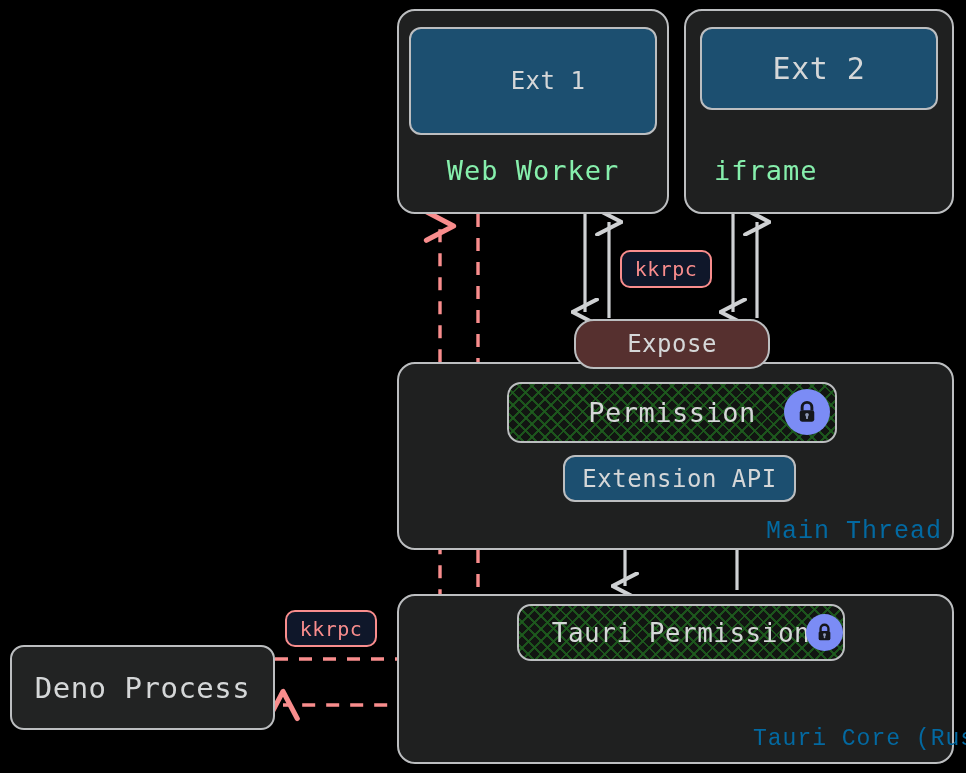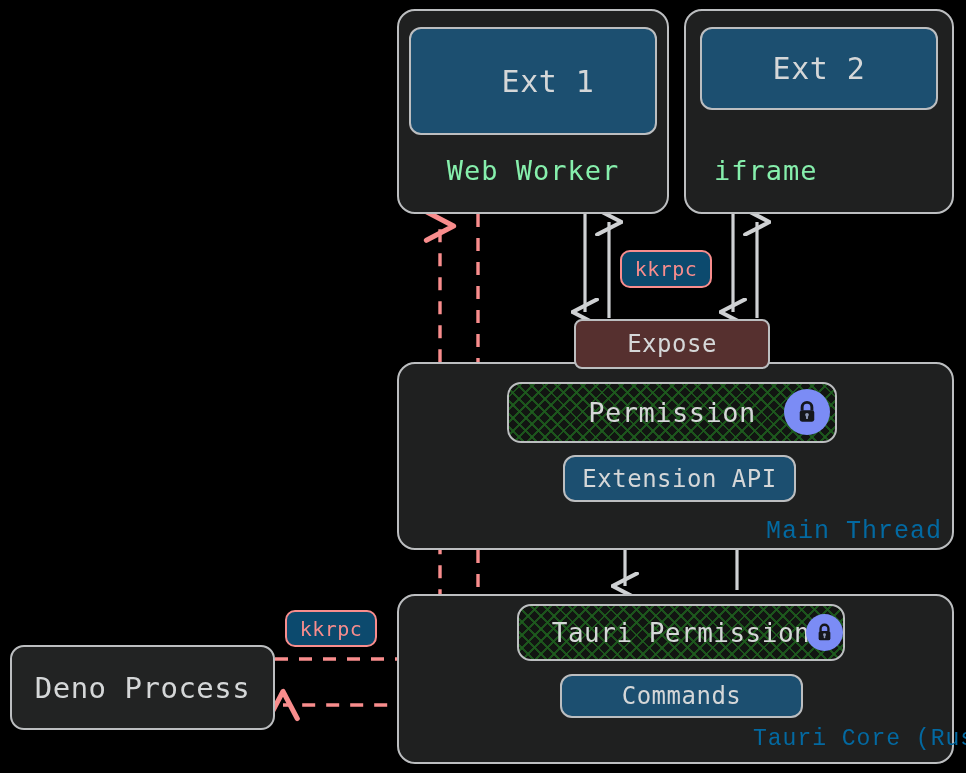--- a/index.html
+++ b/index.html
@@ -53,21 +53,21 @@
   .box-blue {
     background: #1c4f70;
     border: 2px solid #bcbec0;
     border-radius: 12px;
   }
 
   
   .box-maroon {
     background: #56302f;
     border: 2px solid #bcbec0;
-    border-radius: 8px;
+    border-radius: 20px;
   }
 
   
   .box-hatch {
     background-color: #121512;
     background-image:
       repeating-linear-gradient(45deg, rgba(30,94,30,0.85) 0 2px, rgba(0,0,0,0) 2px 9px),
       repeating-linear-gradient(-45deg, rgba(30,94,30,0.85) 0 2px, rgba(0,0,0,0) 2px 9px);
     border: 2px solid #bcbec0;
     border-radius: 14px;
@@ -84,21 +84,21 @@
   .t-blue { color: #86efac; }
   .t-light { color: #0369a1; font-family: Liberation Mono, monospace; }
 
   
   .pill-red {
     position: absolute;
     box-sizing: border-box;
     display: flex;
     align-items: center;
     justify-content: center;
-    background: #0c4a6e;
+    background: #0f172a;
     border: 2px solid #f98d8d;
     border-radius: 10px;
     color: #f98d8d;
     font-size: 20px;
     letter-spacing: 0.5px;
     font-family: "DejaVu Sans Mono", "Liberation Mono", monospace;
   }
 
   
   .lock-badge {
@@ -161,21 +161,21 @@
     <g>
       <path d="M 275,659 L 425,659 Q 440,659 440,644 L 440,226" fill="none" stroke="#f98d8d" stroke-width="3.4" stroke-dasharray="13 11" stroke-linecap="butt" marker-end="url(#arrowRed)"></path>
     </g>
 
     <g>
       <path d="M 478,214 L 478,690 Q 478,705 463,705 L 283,705" fill="none" stroke="#f98d8d" stroke-width="3.4" stroke-dasharray="13 11" stroke-linecap="butt" marker-end="url(#arrowRed)"></path>
     </g>
   </svg>
 
   <div class="group" style="left:397px; top:9px; width:272px; height:205px;"></div>
-  <div class="node box-blue" style="left:409px; top:27px; width:248px; height:108px; font-size:30px;padding-left:30px;">Ext 1</div>
+  <div class="node box-blue" style="left:409px; top:27px; width:248px; height:108px; font-size:24px;padding-left:30px;">Ext 1</div>
   <div class="group-label t-blue" style="left:428px; top:155px; width:210px; text-align:center; font-size:27px;">Web Worker</div>
 
   <div class="group" style="left:684px; top:9px; width:270px; height:205px;"></div>
   <div class="node box-blue" style="left:700px; top:27px; width:238px; height:83px; font-size:30px;">Ext 2</div>
   <div class="group-label t-blue" style="left:714px; top:155px; width:210px; font-size:27px;">iframe</div>
 
   <div class="pill-red" style="left:620px; top:250px; width:92px; height:38px;">kkrpc</div>
 
   <div class="group" style="left:397px; top:362px; width:557px; height:188px;"></div>
 
@@ -204,21 +204,20 @@
   </div>
   <div class="lock-badge" style="left:806px; top:614px; width:37px; height:37px;">
     <svg width="21" height="21" viewBox="0 0 24 24" aria-hidden="true">
       <path d="M7.5 10.5 V7.6 a4.5 4.5 0 0 1 9 0 V10.5" fill="none" stroke="#15171c" stroke-width="2.7"></path>
       <rect x="5.3" y="10.3" width="13.4" height="10.6" rx="2.1" fill="#15171c"></rect>
       <circle cx="12" cy="14.6" r="1.7" fill="#8e99b5"></circle>
       <rect x="11.1" y="15.1" width="1.8" height="3.4" rx="0.8" fill="#8e99b5"></rect>
     </svg>
   </div>
 
-  <div class="node box-blue" style="left:560px; top:674px; width:243px; height:44px; font-size:24px;">Commands</div>
 
   <div class="group-label t-light" style="left:753px; top:726px; font-size:23px;">Tauri Core (Rust)</div>
 
   <div class="pill-red" style="left:285px; top:610px; width:92px; height:37px;">kkrpc</div>
 
   <div class="node box-dark" style="left:10px; top:645px; width:265px; height:85px; font-size:29px;">Deno Process</div>
 
 </div>
 
 </body></html>

